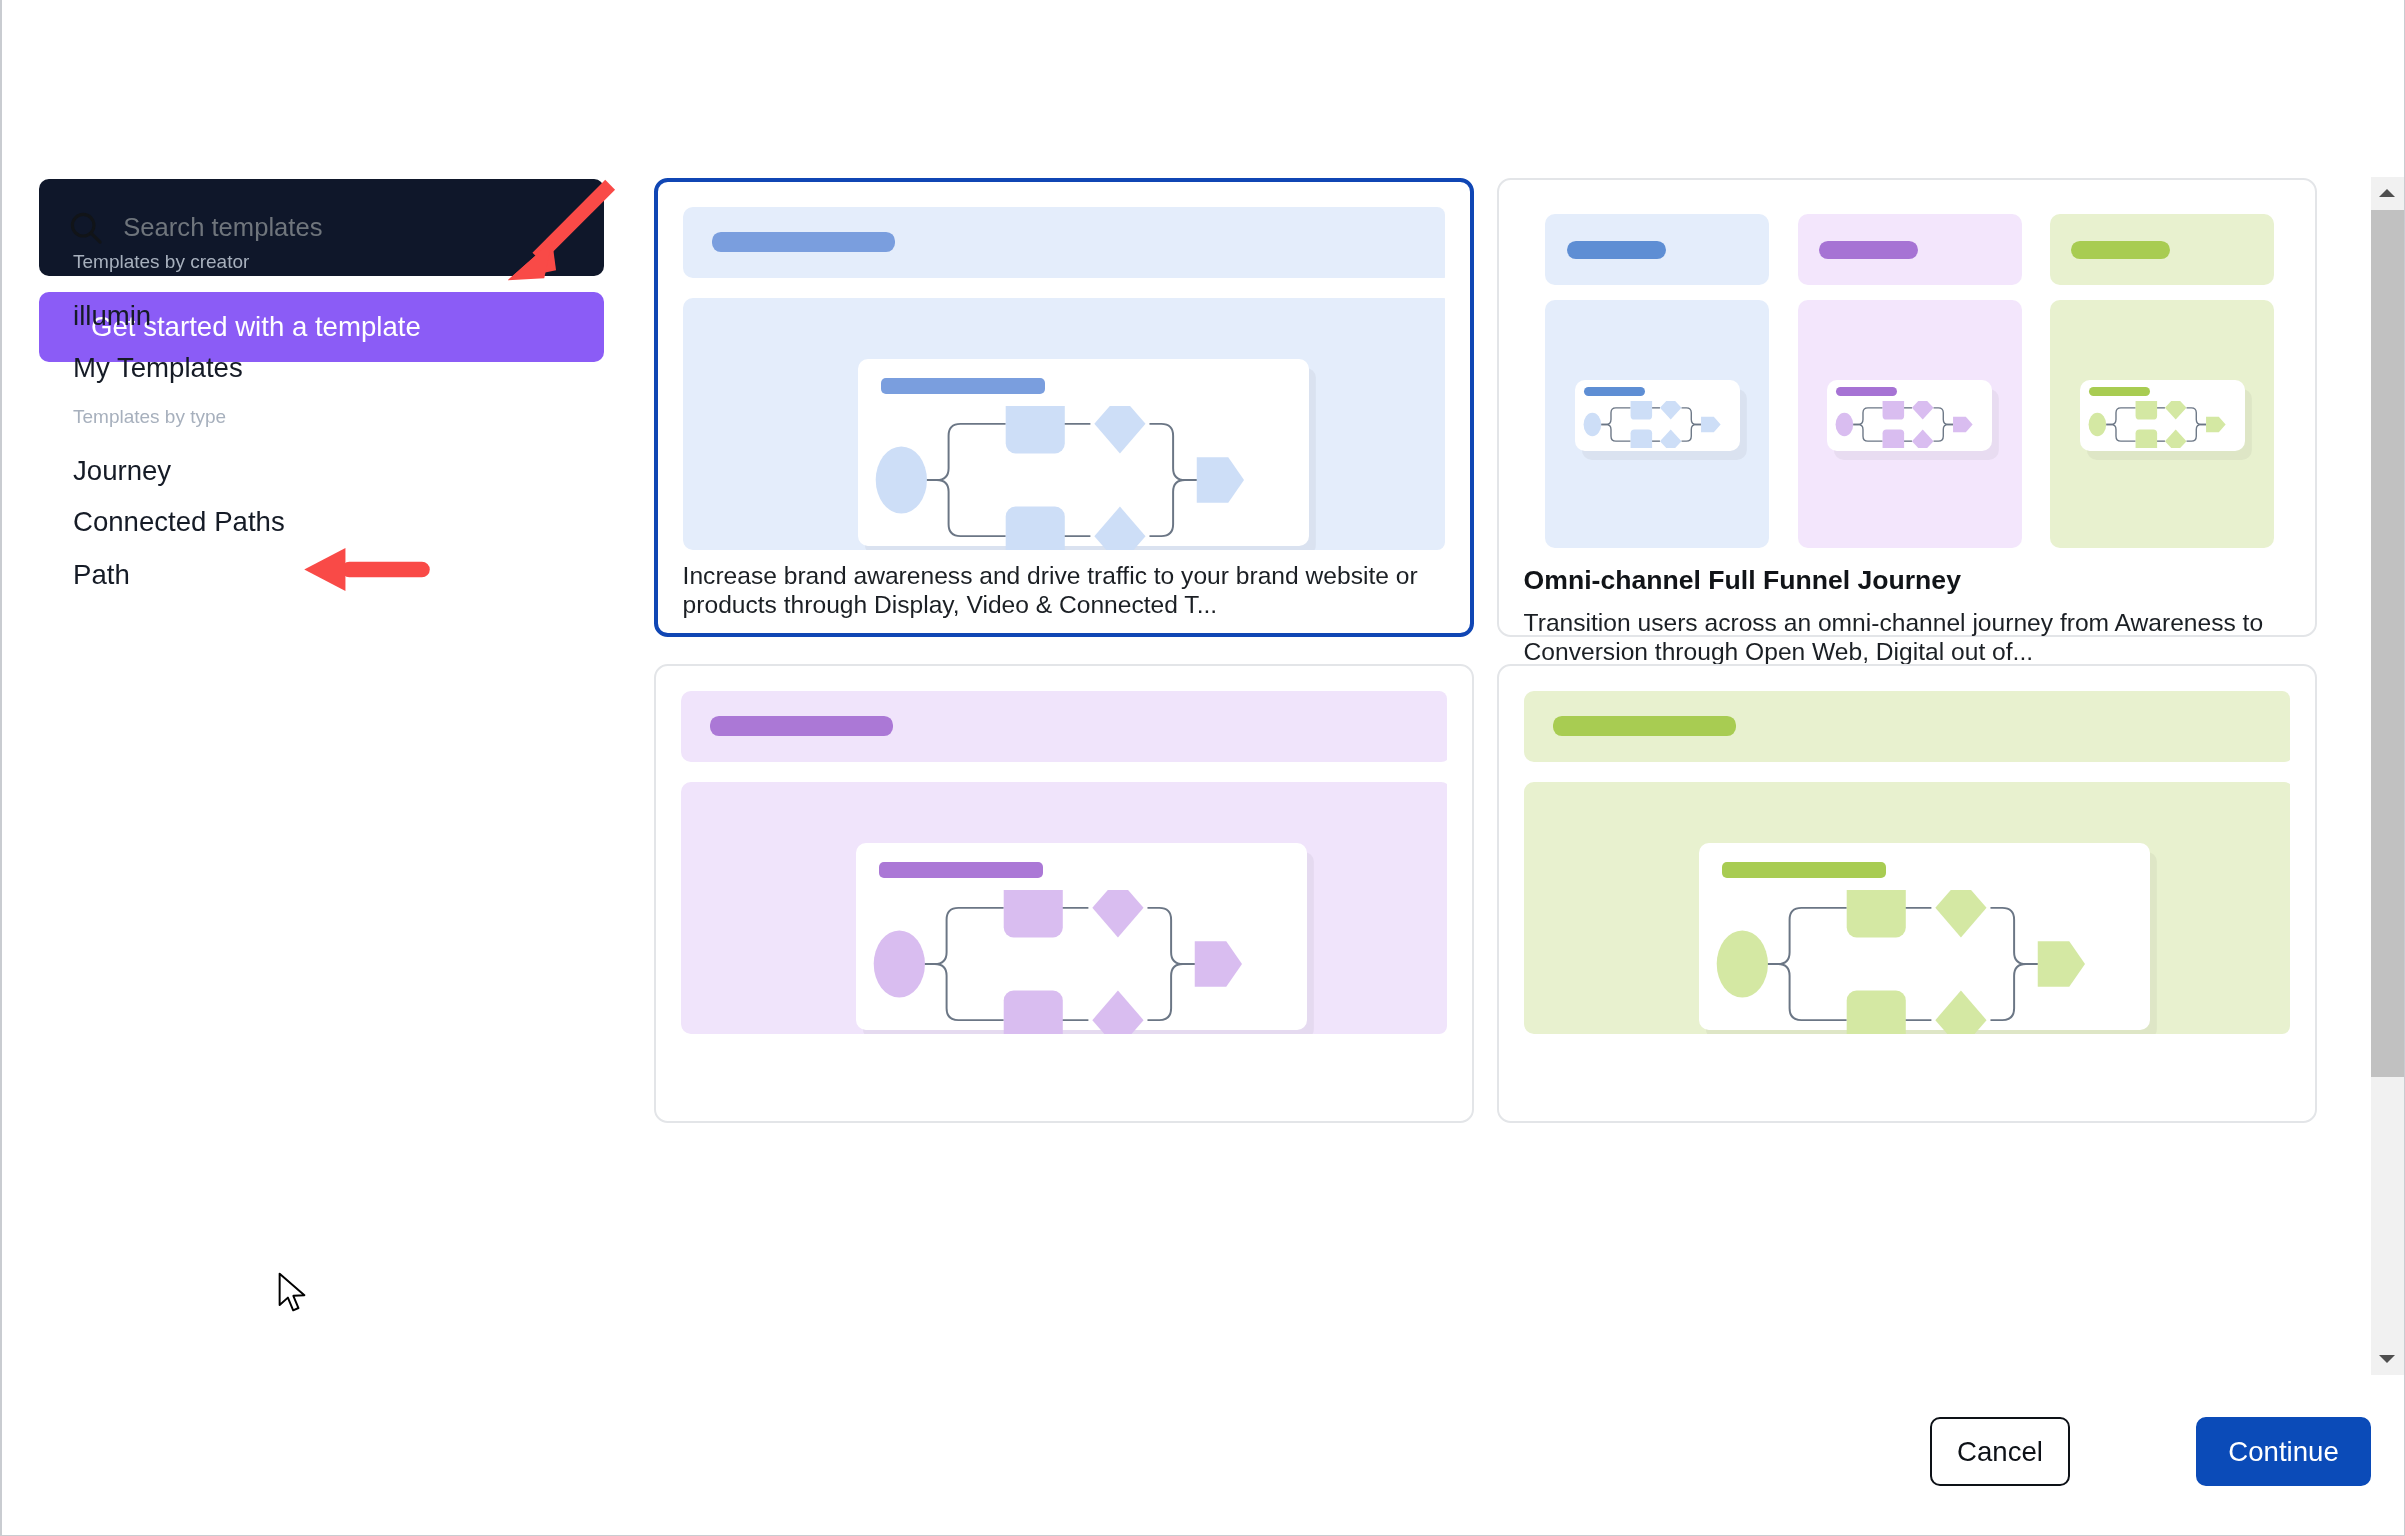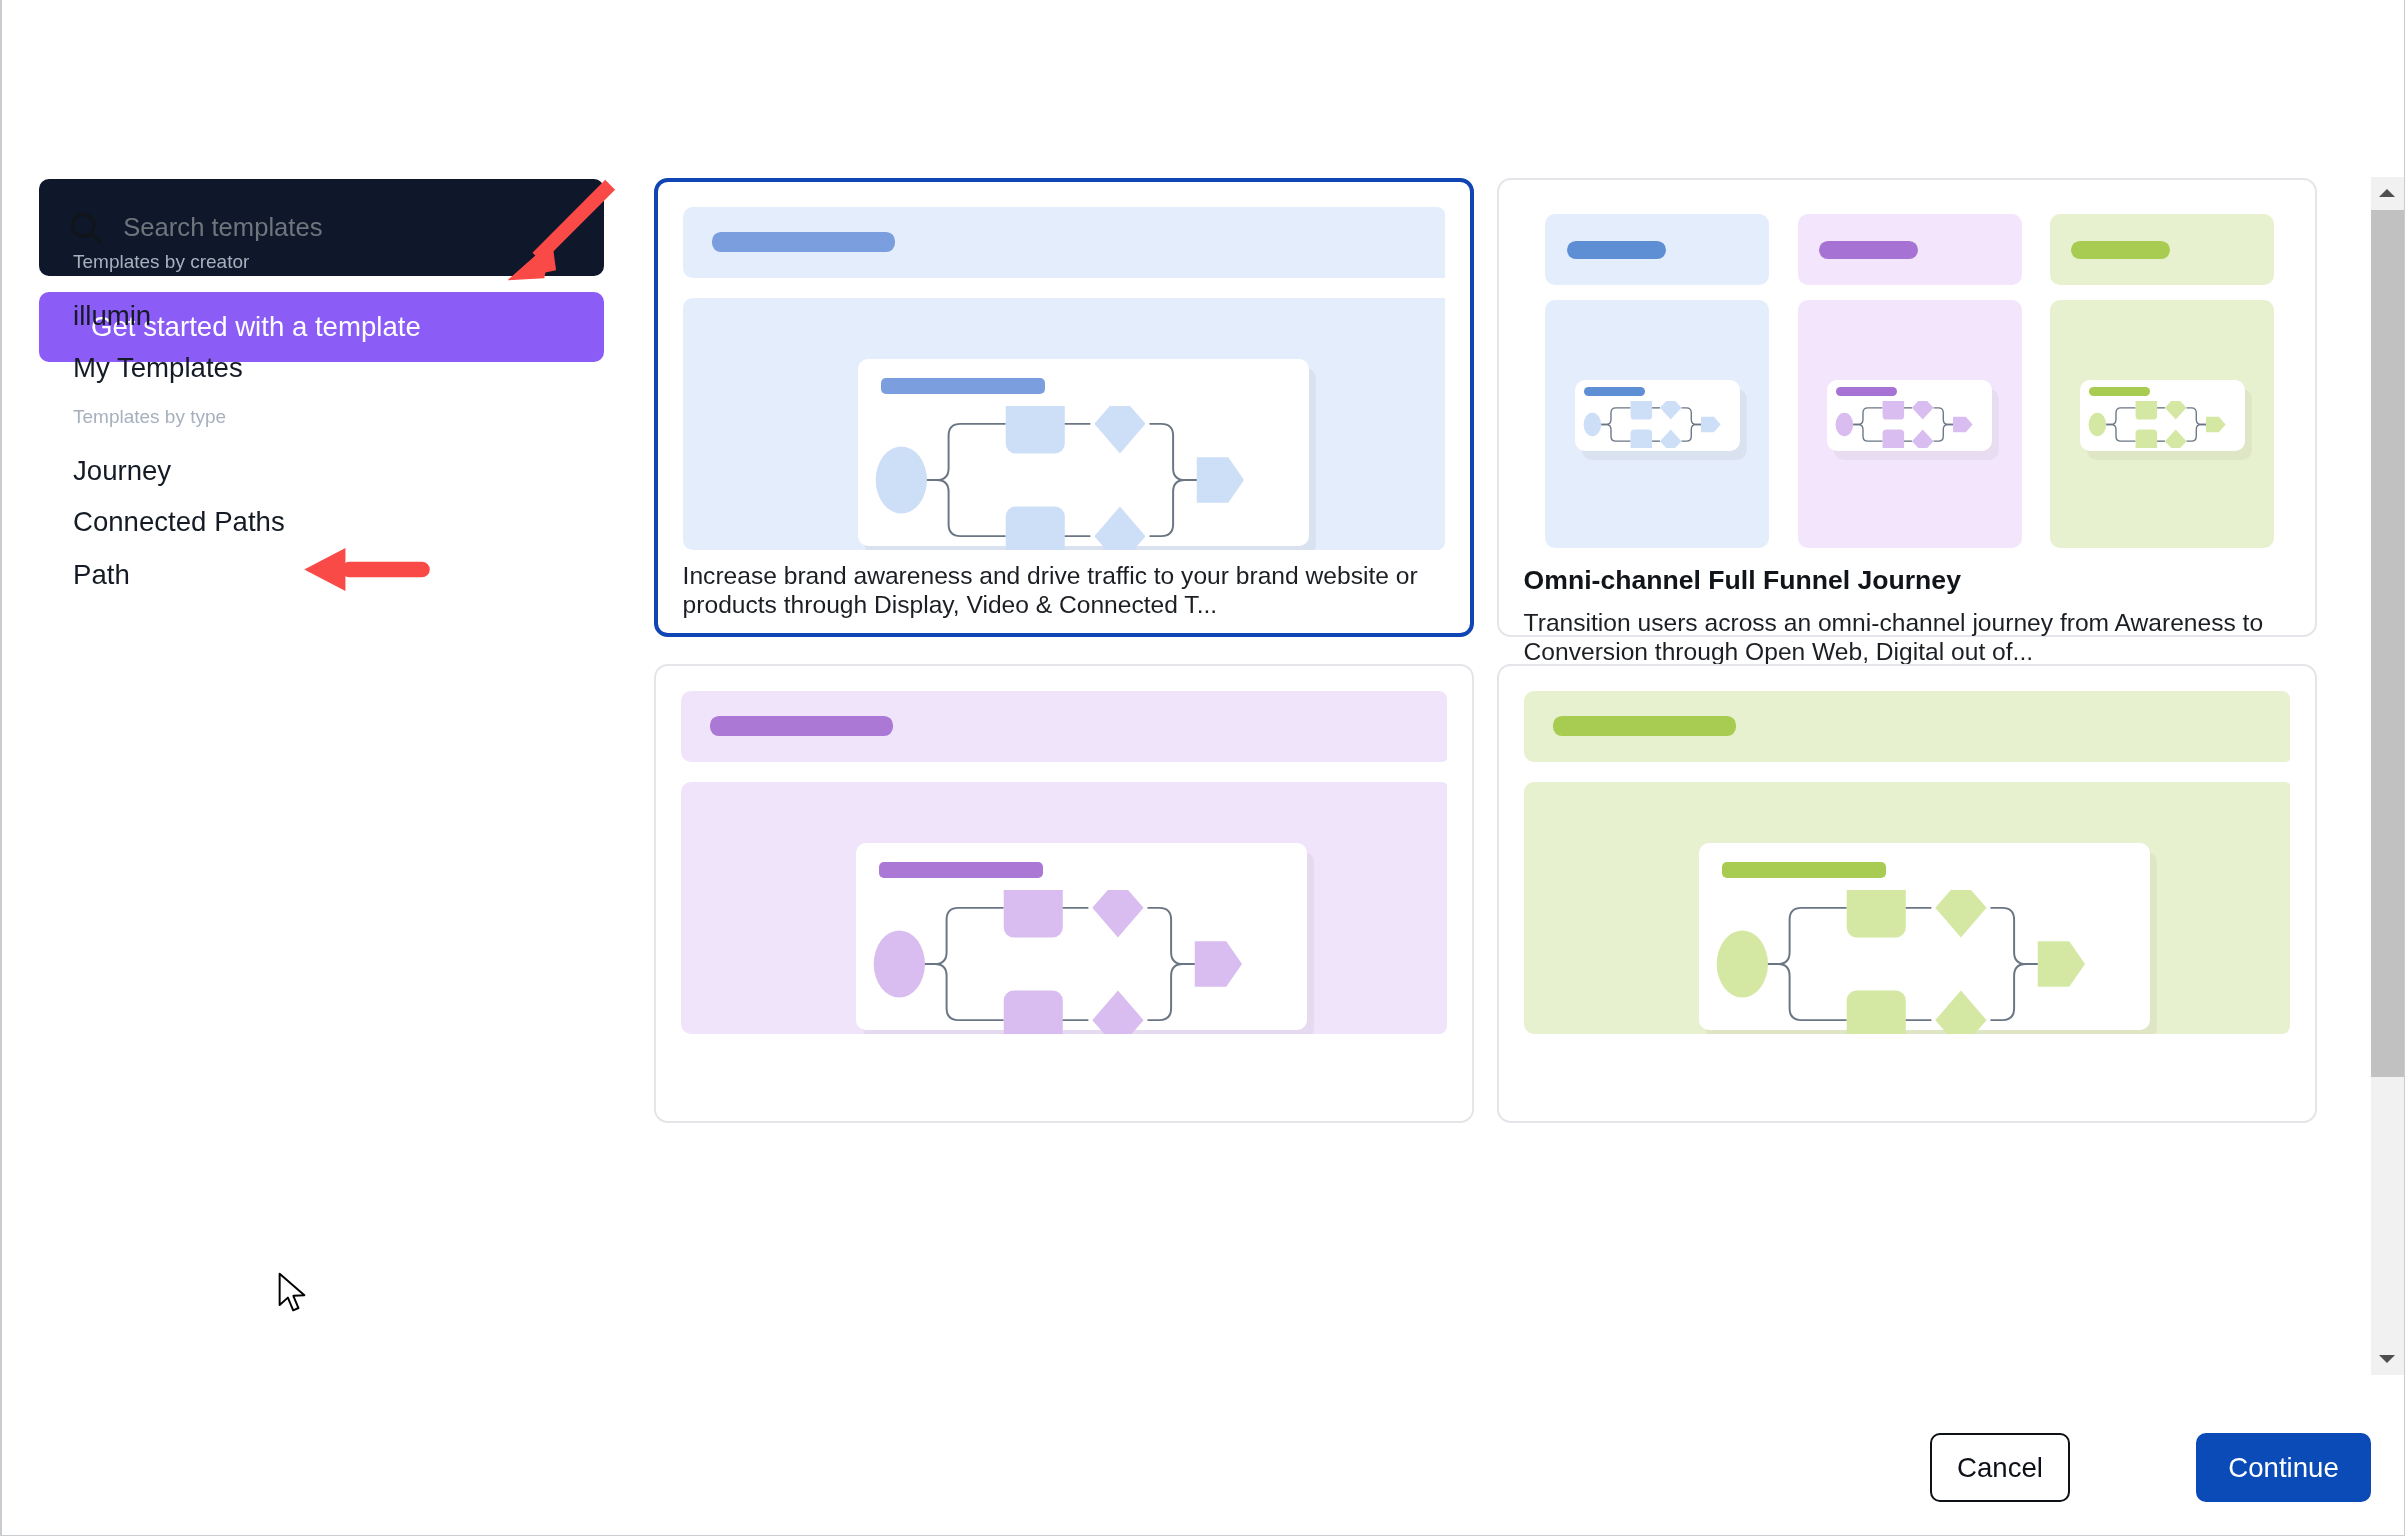--- a/index.html
+++ b/index.html
@@ -136,21 +136,20 @@
     background: #c1c1c1;
   }
 
   
   .footer { position: absolute; left: 0; bottom: 0; width: 2406px; height: 161px; }
   .btn {
     position: absolute; top: 43px; height: 69px;
     border-radius: 9.9px; font-size: 27.6px;
     display: flex; align-items: center; justify-content: center;
     cursor: pointer;
-    margin-top: 16px;
   }
   .btn-cancel {
     right: 338px; width: 140px;
     background: #ffffff; border: 2px solid #0d1117; color: #0d1117;
   }
   .btn-continue {
     right: 37px; width: 175px;
     background: #0b4bb8; border: 2px solid #0b4bb8; color: #ffffff;
   }
 

